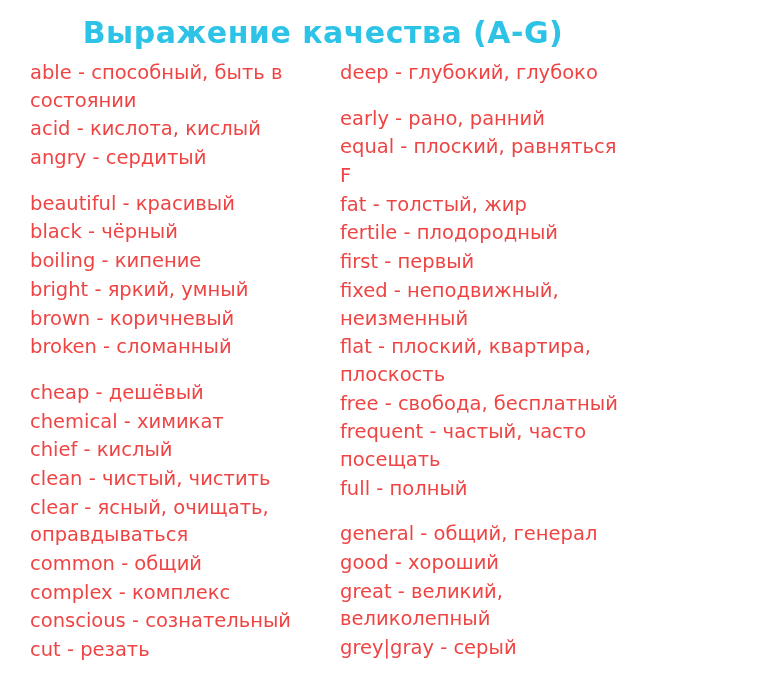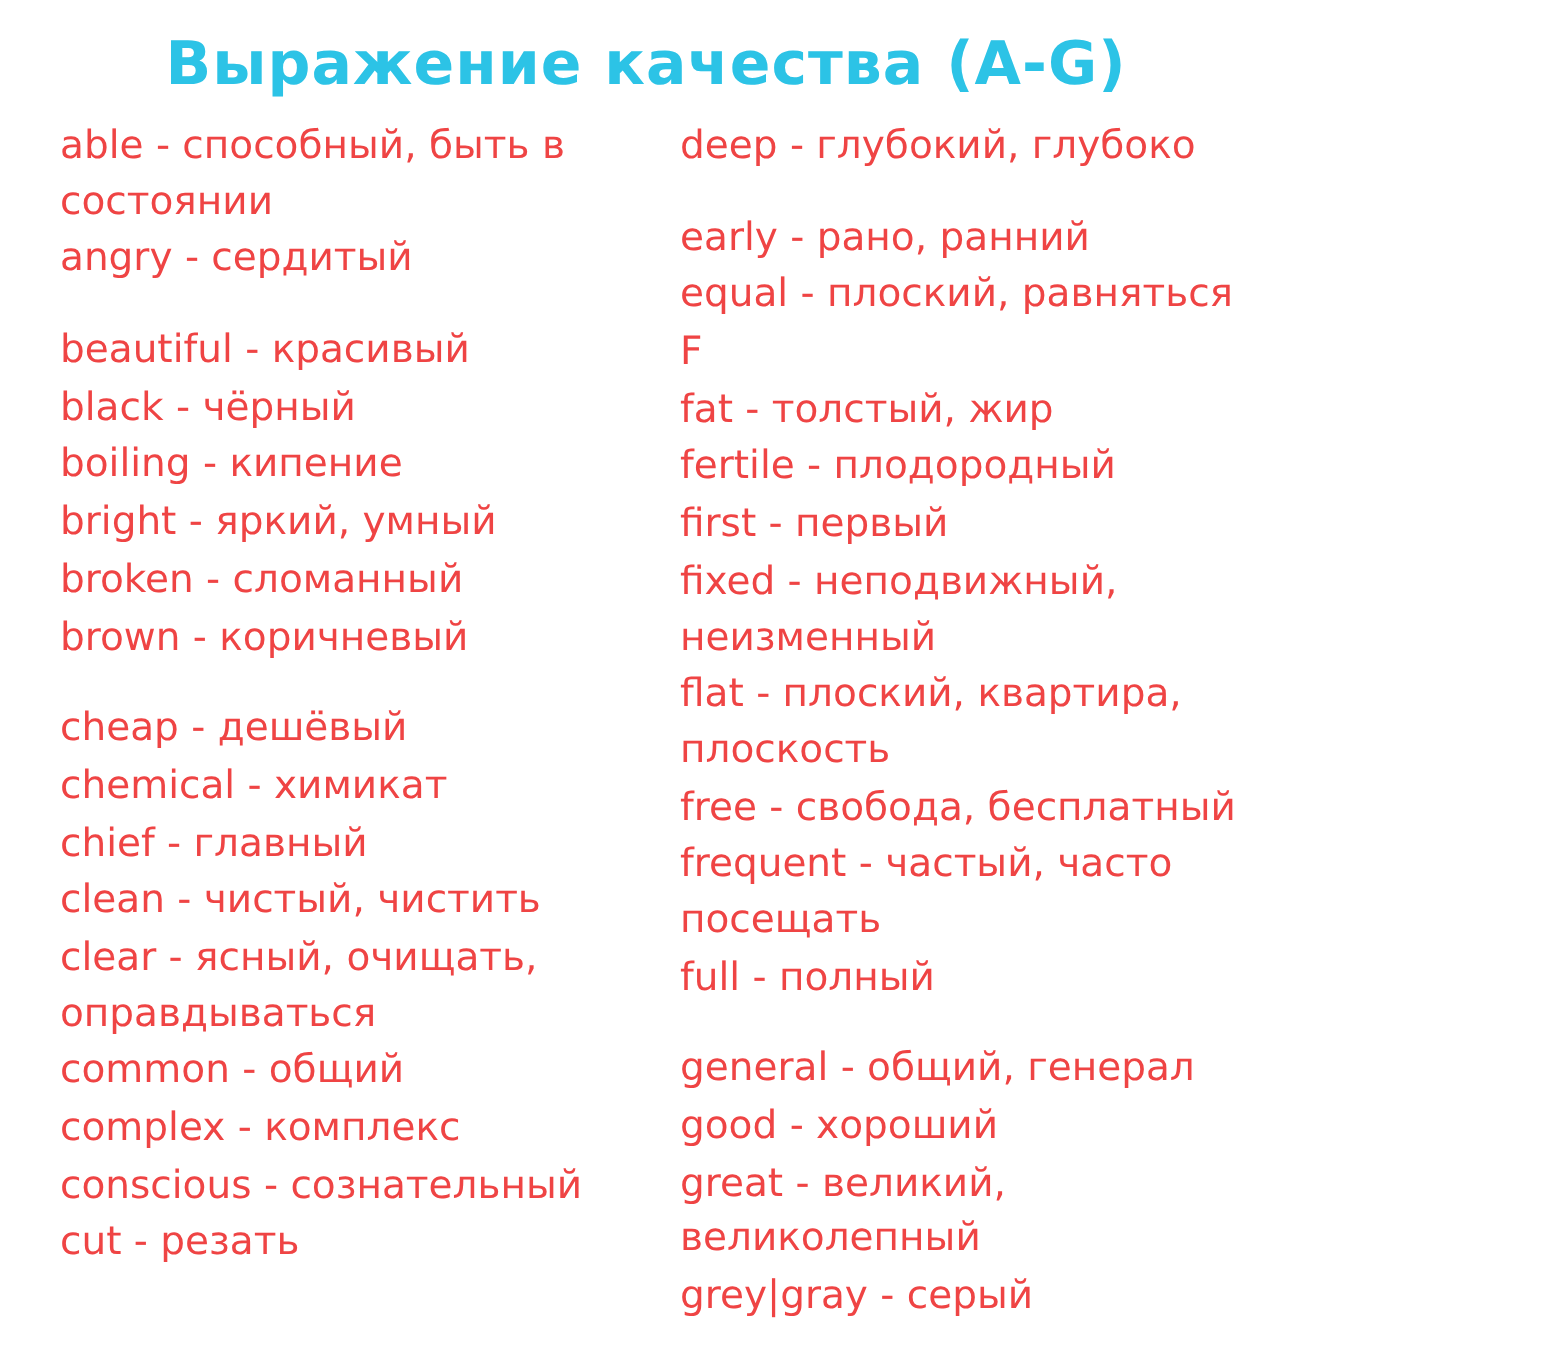--- a/index.html
+++ b/index.html
@@ -60,36 +60,37 @@
 </head>
 <body>
 
 <div class="page">
   <h1 class="title">Выражение качества (A-G)</h1>
   <div class="columns">
 
     <div class="col">
       <div class="group">
         <p class="entry">able - способный, быть в состоянии</p>
+        <p class="entry">acid - кислота, кислый</p>
         <p class="entry">angry - сердитый</p>
       </div>
       <div class="spacer"></div>
       <div class="group">
         <p class="entry">beautiful - красивый</p>
         <p class="entry">black - чёрный</p>
         <p class="entry">boiling - кипение</p>
         <p class="entry">bright - яркий, умный</p>
+        <p class="entry">brown - коричневый</p>
         <p class="entry">broken - сломанный</p>
-        <p class="entry">brown - коричневый</p>
       </div>
       <div class="spacer"></div>
       <div class="group">
         <p class="entry">cheap - дешёвый</p>
         <p class="entry">chemical - химикат</p>
-        <p class="entry">chief - главный</p>
+        <p class="entry">chief - кислый</p>
         <p class="entry">clean - чистый, чистить</p>
         <p class="entry">clear - ясный, очищать, оправдываться</p>
         <p class="entry">common - общий</p>
         <p class="entry">complex - комплекс</p>
         <p class="entry">conscious - сознательный</p>
         <p class="entry">cut - резать</p>
       </div>
     </div>
 
     <div class="col">

